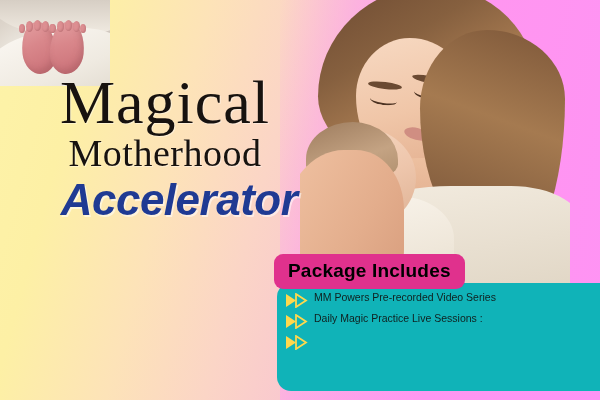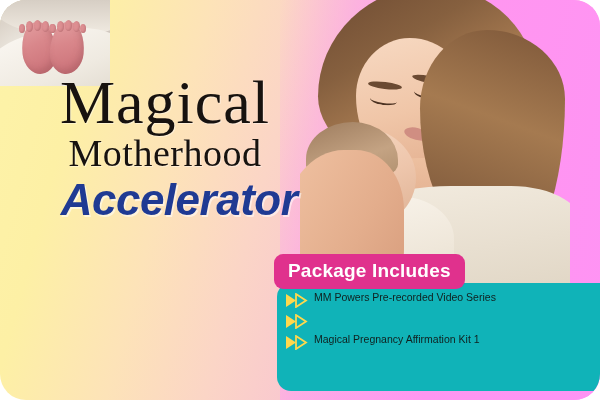--- a/index.html
+++ b/index.html
@@ -16,21 +16,20 @@
     background: linear-gradient(105deg,
         #fdf3a8 0%,
         #fdf0a5 14%,
         #fde3b8 30%,
         #fbd5c6 44%,
         #f9c8cf 56%,
         #fbbfd4 66%,
         #fdb5e2 78%,
         #ff9ef0 90%,
         #ff93f4 100%);
-    border-radius: 26px;
   }
 
   
   .pink-field {
     position: absolute;
     top: 0;
     right: 0;
     width: 320px;
     height: 400px;
     background: linear-gradient(100deg, rgba(255,150,240,0) 0%, rgba(255,150,243,0.55) 22%, #ff96f0 55%, #ff93f4 100%);
@@ -246,21 +245,21 @@
     color: #0c0c0c;
     letter-spacing: 0.5px;
   }
 
   
   .pkg-badge {
     position: absolute;
     left: 274px;
     top: 254px;
     background: #e0318d;
-    color: #ffffff;
+    color: #000000;
     font-size: 19px;
     font-weight: bold;
     padding: 6px 14px 7px 14px;
     border-radius: 9px;
     z-index: 3;
     letter-spacing: 0.2px;
   }
   .pkg-panel {
     position: absolute;
     left: 277px;
@@ -360,28 +359,26 @@
         <span>MM Powers Pre-recorded Video Series</span>
       </div>
     </div>
 
     <div class="pkg-item">
       <svg class="pkg-arrow" viewBox="0 0 26 15" xmlns="http://www.w3.org/2000/svg">
         <polygon points="1,1 11,7.5 1,14" fill="#ffd84d"></polygon>
         <polygon points="11,1 21,7.5 11,14" fill="none" stroke="#ffd84d" stroke-width="1.8"></polygon>
       </svg>
       <div class="pkg-text">
+        <span>Daily Magic Practice  Live Sessions :</span>
       </div>
     </div>
 
     <div class="pkg-item">
       <svg class="pkg-arrow" viewBox="0 0 26 15" xmlns="http://www.w3.org/2000/svg">
         <polygon points="1,1 11,7.5 1,14" fill="#ffd84d"></polygon>
         <polygon points="11,1 21,7.5 11,14" fill="none" stroke="#ffd84d" stroke-width="1.8"></polygon>
       </svg>
-      <div class="pkg-text">
-        <span>Magical Pregnancy Affirmation Kit 1</span>
-      </div>
     </div>
 
 
   </div>
 </div>
 
 </body></html>

